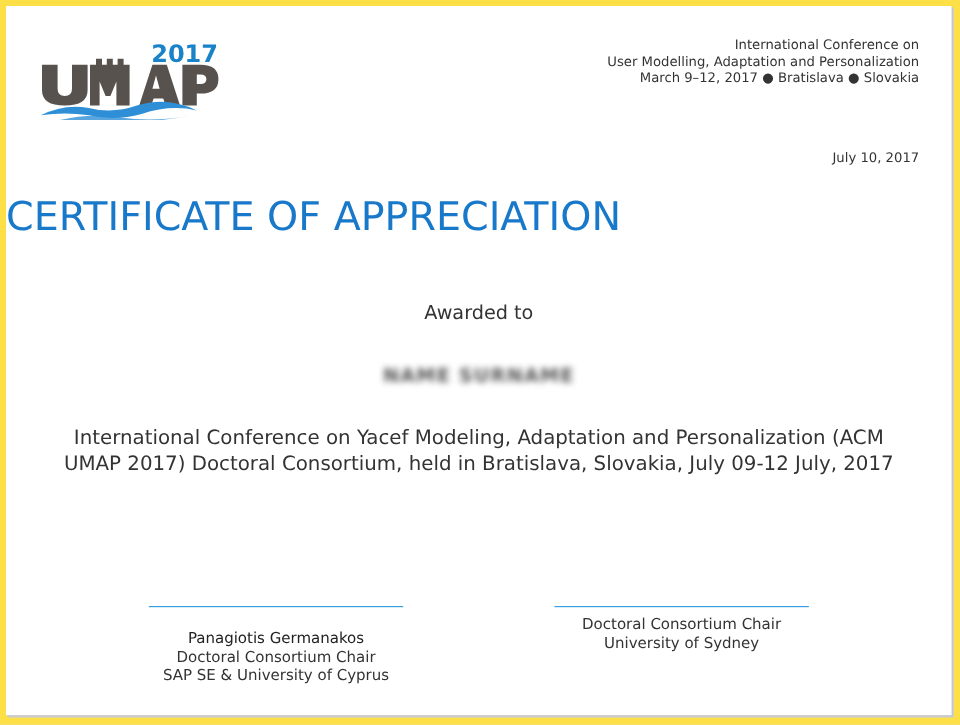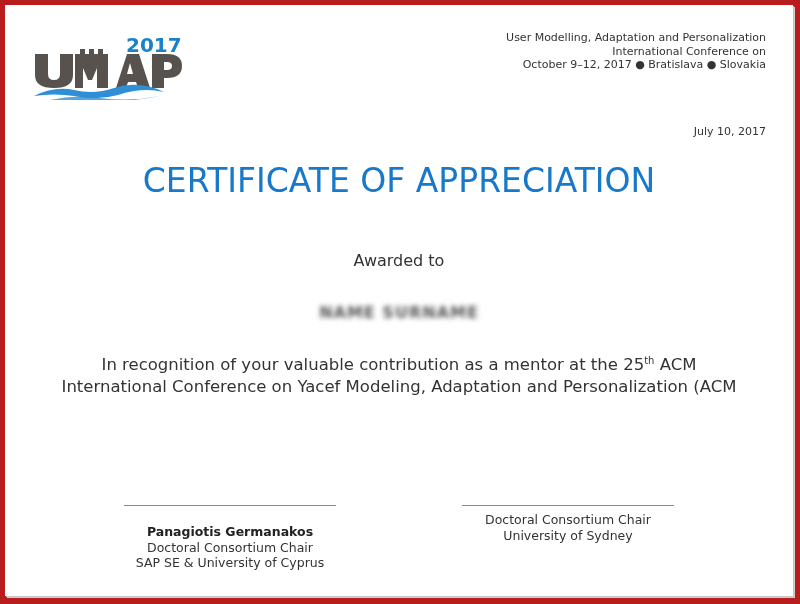--- a/index.html
+++ b/index.html
@@ -7,21 +7,21 @@
       padding: 0;
       width: 800px;
       height: 604px;
       background: #d9d9d9;
       overflow: hidden;
     }
     .frame {
       position: absolute;
       left: 0; top: 0;
       width: 800px; height: 604px;
-      background: #b91c1c;
+      background: #fde047;
     }
     .page {
       position: absolute;
       left: 5px; top: 5px;
       width: 788px; height: 591px;
       background: #ffffff;
       box-shadow: 1px 1px 0 #c4c4c4, 2px 2px 0 #cfcfcf;
       font-family: "DejaVu Sans", "Liberation Sans", sans-serif;
       color: #333333;
     }
@@ -45,21 +45,20 @@
       right: 27px; top: 80px;
       font-size: 11px;
       color: #333;
       white-space: nowrap;
       margin-top: 40px;
     }
     .title {
       position: absolute;
       left: 0; right: 0;
       top: 156px;
-      text-align: center;
       font-size: 33px;
       letter-spacing: 0px;
       color: #1878c9;
       font-family: "DejaVu Sans", sans-serif;
       font-weight: normal;
       white-space: nowrap;
     }
     .awarded {
       position: absolute;
       left: 0; right: 0;
@@ -96,21 +95,21 @@
       text-align: center;
       font-size: 12.5px;
       line-height: 15.5px;
       color: #333;
     }
     .sig .rule {
       height: 1px;
       background: #3a9ee0;
       margin-bottom: 6px;
     }
-    .sig .name { font-weight: bold; color: #222; display: block; margin-top: 18px; }
+    .sig .name { font-weight: normal; color: #222; display: block; margin-top: 18px; }
     .sig .role, .sig .org { display: block; }
     .sig-left { left: 119px; }
     .sig-right { left: 457px; }
   </style>
 </head>
 <body>
 
 <div class="frame">
   <div class="page">
 
@@ -125,35 +124,35 @@
         <path d="M86 58 l11 -34 h12 l11 34 h-12 l-2 -6 h-8 l-2 6 z M97 44 h6 l-3 -11 z" fill="#57524d" fill-rule="evenodd"></path>
 
         <path d="M122 58 v-34 h15 q15 0 15 12 q0 12 -15 12 h-3 v10 z M134 40 h3 q5 0 5 -4 q0 -4 -5 -4 h-3 z" fill="#57524d" fill-rule="evenodd"></path>
 
         <path d="M4 66 q20 -10 40 -6 q20 5 40 -2 q25 -8 50 4 q-22 -5 -46 3 q-22 6 -44 1 q-20 -3 -40 0 z" fill="#2f8fd6"></path>
         <path d="M20 70 q25 -6 50 -2 q30 4 60 -2 q-30 6 -60 6 q-25 -1 -50 -2 z" fill="#2f8fd6" opacity="0.8"></path>
       </svg>
     </div>
 
     <div class="conf-info">
+      <span class="line">International Conference on</span>
       <span class="line">User Modelling, Adaptation and Personalization</span>
-      <span class="line">International Conference on</span>
-      <span class="line">October 9–12, 2017 ● Bratislava ● Slovakia</span>
+      <span class="line">March 9–12, 2017 ● Bratislava ● Slovakia</span>
     </div>
     <div class="conf-date">July 10, 2017</div>
 
     <div class="title">CERTIFICATE OF APPRECIATION</div>
 
     <div class="awarded">Awarded to</div>
 
     <div class="recipient">NAME SURNAME</div>
 
     <div class="body-text">
-      <div><span>In recognition of your valuable contribution as a mentor at the 25</span><sup>th</sup><span> ACM</span></div>
       <div>International Conference on Yacef Modeling, Adaptation and Personalization (ACM</div>
+      <div>UMAP 2017) Doctoral Consortium, held in Bratislava, Slovakia, July 09-12 July, 2017</div>
     </div>
 
     <div class="sig sig-left">
       <div class="rule"></div>
       <span class="name">Panagiotis Germanakos</span>
       <span class="role">Doctoral Consortium Chair</span>
       <span class="org">SAP SE &amp; University of Cyprus</span>
     </div>
 
     <div class="sig sig-right">

